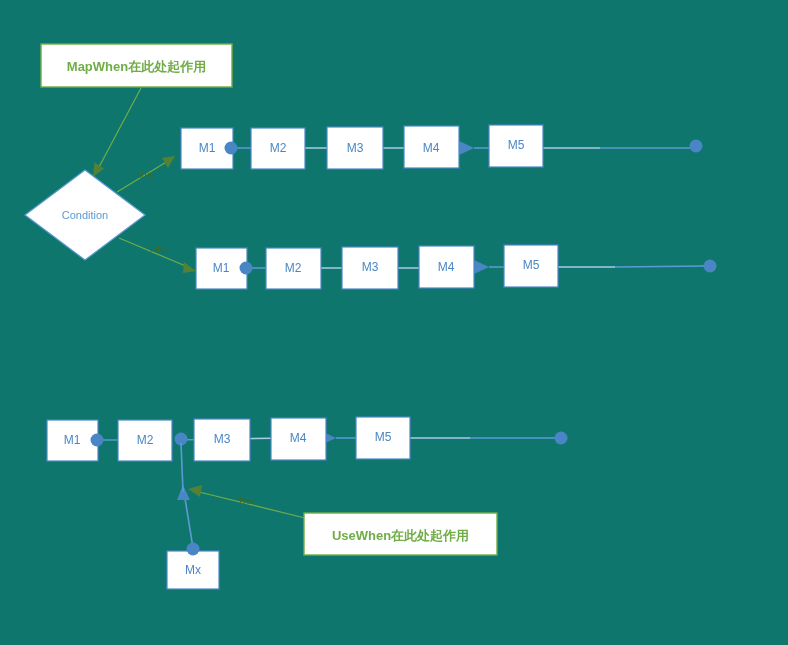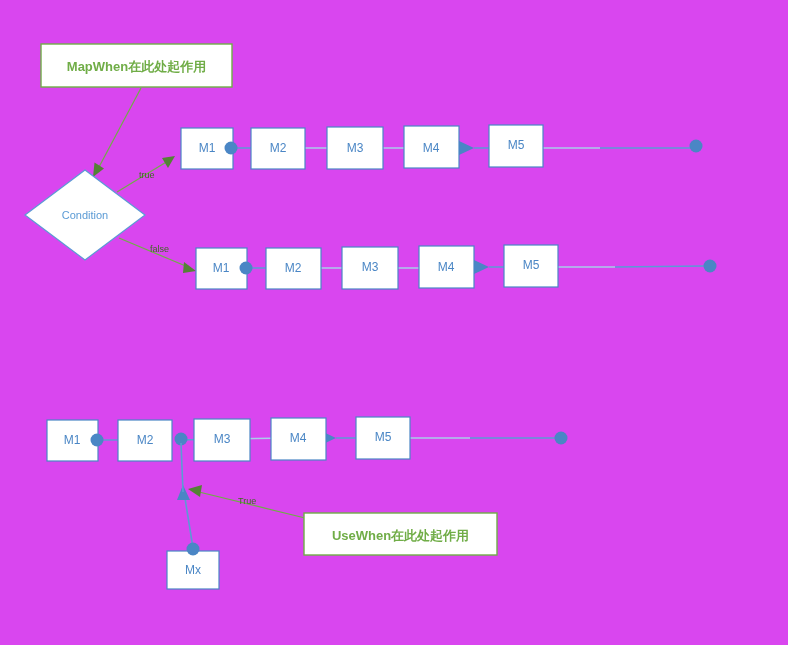--- a/index.html
+++ b/index.html
@@ -7,21 +7,21 @@
     padding: 0;
     background: #ffffff;
   }
   body {
     font-family: "Liberation Sans", sans-serif;
   }
   #canvas-root {
     position: relative;
     width: 788px;
     height: 645px;
-    background: #d946ef;
+    background: #0f766e;
     overflow: hidden;
   }
   #diagram-svg {
     position: absolute;
     top: 0;
     left: 0;
     width: 788px;
     height: 645px;
   }
   .node-label {

